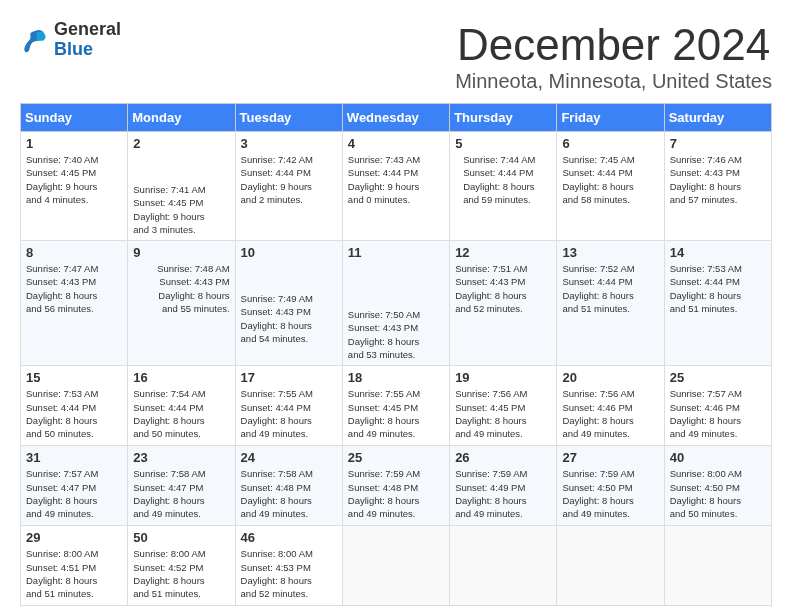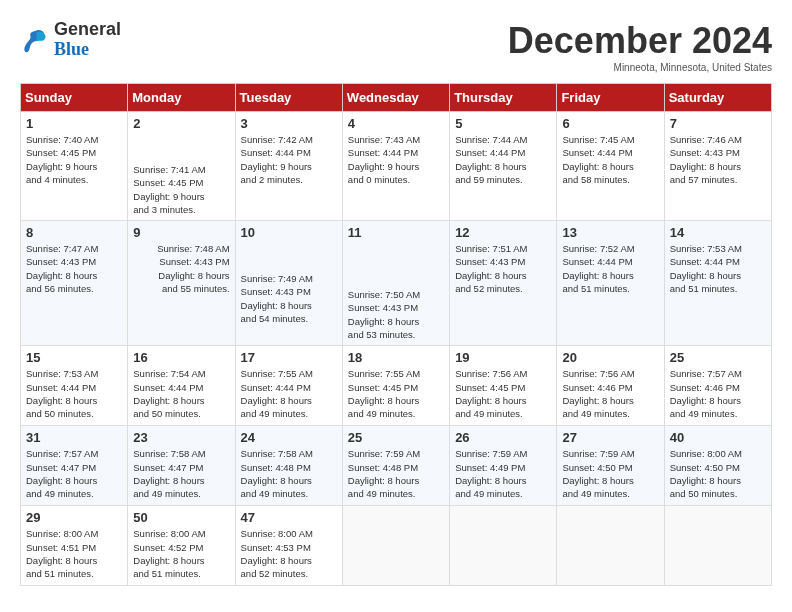--- a/index.html
+++ b/index.html
@@ -21,45 +21,45 @@
       align-items: center;
       gap: 4px;
     }
     .logo-text {
       font-size: 18px;
       font-weight: bold;
       color: #333;
       line-height: 1.1;
     }
     .logo-text .general { display: block; }
-    .logo-text .blue { display: block; color: #1a6bb5; font-family: Liberation Serif, serif; }
+    .logo-text .blue { display: block; color: #1a6bb5; }
     .logo-bird {
       width: 30px;
       height: 30px;
     }
     .title-block {
       text-align: right;
     }
     .month-title {
-      font-size: 36px;
-      font-weight: bold;
+      font-size: 44px;
+      font-weight: normal;
       color: #333;
       text-align: center;
     }
     .location-title {
-      font-size: 10px;
+      font-size: 20px;
       color: #555;
     }
     table {
       width: 100%;
       border-collapse: collapse;
       table-layout: fixed;
     }
     th {
-      background-color: #b91c1c;
+      background-color: #3b82f6;
       color: white;
       font-size: 13px;
       font-weight: bold;
       padding: 6px 4px;
       text-align: left;
       border: 1px solid #ccc;
     }
     td {
       vertical-align: top;
       border: 1px solid #ddd;
@@ -139,21 +139,21 @@
         </td>
         <td>
           <span class="day-num">4</span>
           <div class="cell-text" style="white-space: pre-line;">Sunrise: 7:43 AM
 Sunset: 4:44 PM
 Daylight: 9 hours
 and 0 minutes.</div>
         </td>
         <td>
           <span class="day-num">5</span>
-          <div class="cell-text" style="white-space: pre-line;">Sunrise: 7:44 AM
+          <div class="cell-text" style="white-space: pre-line; margin-left: 8px;">Sunrise: 7:44 AM
 Sunset: 4:44 PM
 Daylight: 8 hours
 and 59 minutes.</div>
         </td>
         <td>
           <span class="day-num">6</span>
           <div class="cell-text" style="white-space: pre-line;">Sunrise: 7:45 AM
 Sunset: 4:44 PM
 Daylight: 8 hours
 and 58 minutes.</div>
@@ -328,21 +328,21 @@
 and 51 minutes.</div>
         </td>
         <td>
           <span class="day-num">50</span>
           <div class="cell-text" style="white-space: pre-line;">Sunrise: 8:00 AM
 Sunset: 4:52 PM
 Daylight: 8 hours
 and 51 minutes.</div>
         </td>
         <td>
-          <span class="day-num">47</span>
+          <span class="day-num">46</span>
           <div class="cell-text" style="white-space: pre-line;">Sunrise: 8:00 AM
 Sunset: 4:53 PM
 Daylight: 8 hours
 and 52 minutes.</div>
         </td>
         <td class="empty"></td>
         <td class="empty"></td>
         <td class="empty"></td>
         <td class="empty"></td>
       </tr>

